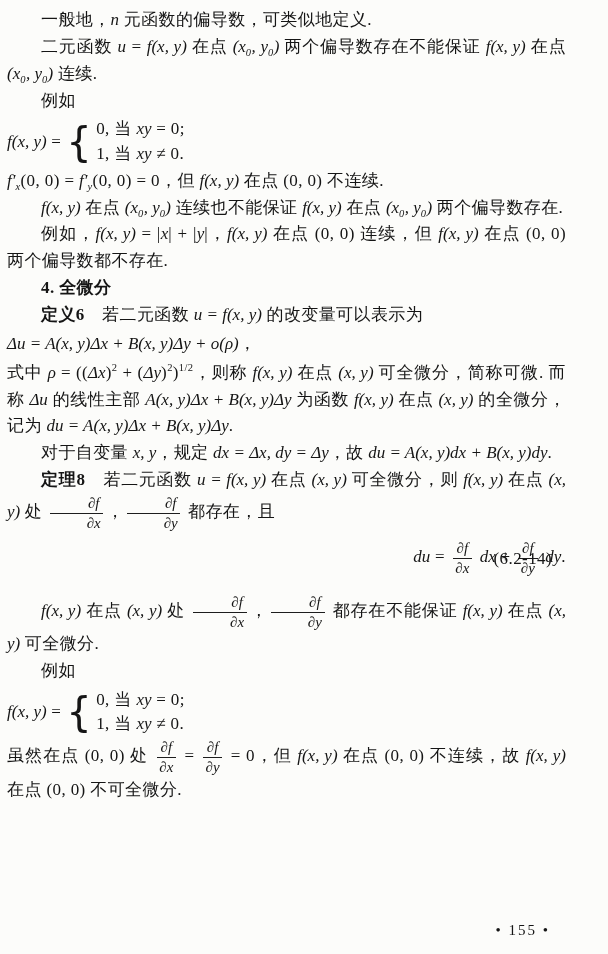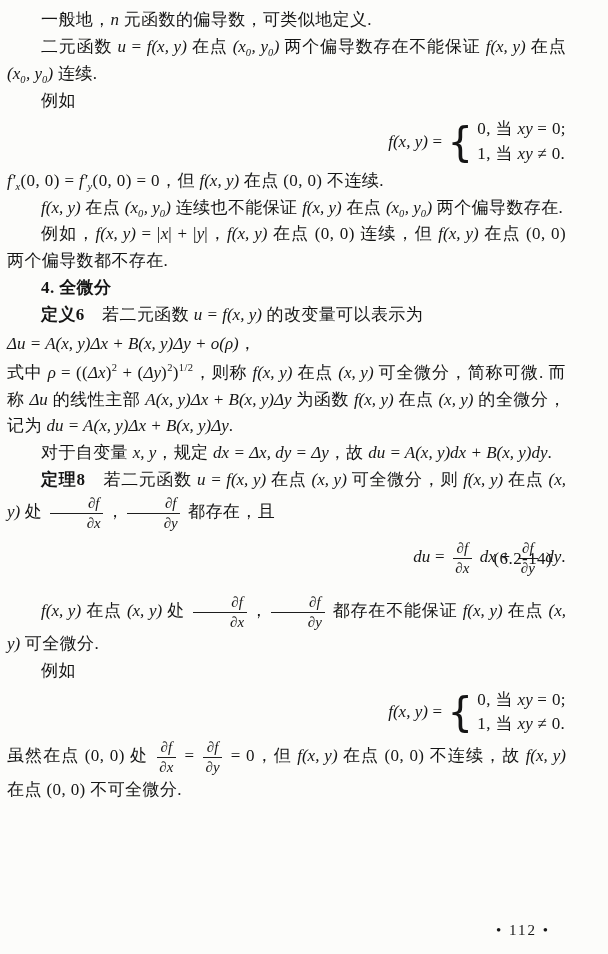--- a/index.html
+++ b/index.html
@@ -22,21 +22,21 @@
   sub { font-style: italic; }
   sup { font-style: normal; }
   .fr {
     display: inline-flex; flex-direction: column; align-items: center;
     vertical-align: middle; font-style: italic; font-size: 0.88em;
     line-height: 1.12; margin: 1px 3px; letter-spacing: 0;
   }
   .fr .n { padding: 0 4px 1px; border-bottom: 1.4px solid #1d1d1d; }
   .fr .d { padding-top: 1px; }
   .pf {
-    display: flex; justify-content: flex-end; align-items: center;
+    display: flex; justify-content: flex-start; align-items: center;
     margin: 3px 0 2px; line-height: 1.3;
   }
   .pf-lhs { margin-right: 5px; }
   .pf-brace {
     font-family: "DejaVu Sans", sans-serif;
     font-size: 40px; line-height: 0.95; margin-right: 4px; font-weight: normal;
   }
   .pf-cases { display: flex; flex-direction: column; }
   .pf-case { line-height: 1.42; text-align: left; }
   .ctr { text-align: left; margin: 2px 0; }
@@ -128,13 +128,13 @@
   <p class="para">虽然在点 (0, 0) 处 <span class="fr">
         <span class="n">∂f</span>
         <span class="d">∂x</span>
       </span> = <span class="fr">
         <span class="n">∂f</span>
         <span class="d">∂y</span>
       </span> = 0，但 <span class="mi">f(x, y)</span> 在点 (0, 0) 不连续，故 <span class="mi">f(x, y)</span> 在点 (0, 0) 不可全微分.</p>
 
 </div>
 
-<div class="footer">• 112 •</div>
+<div class="footer">• 155 •</div>
 
 </body></html>

